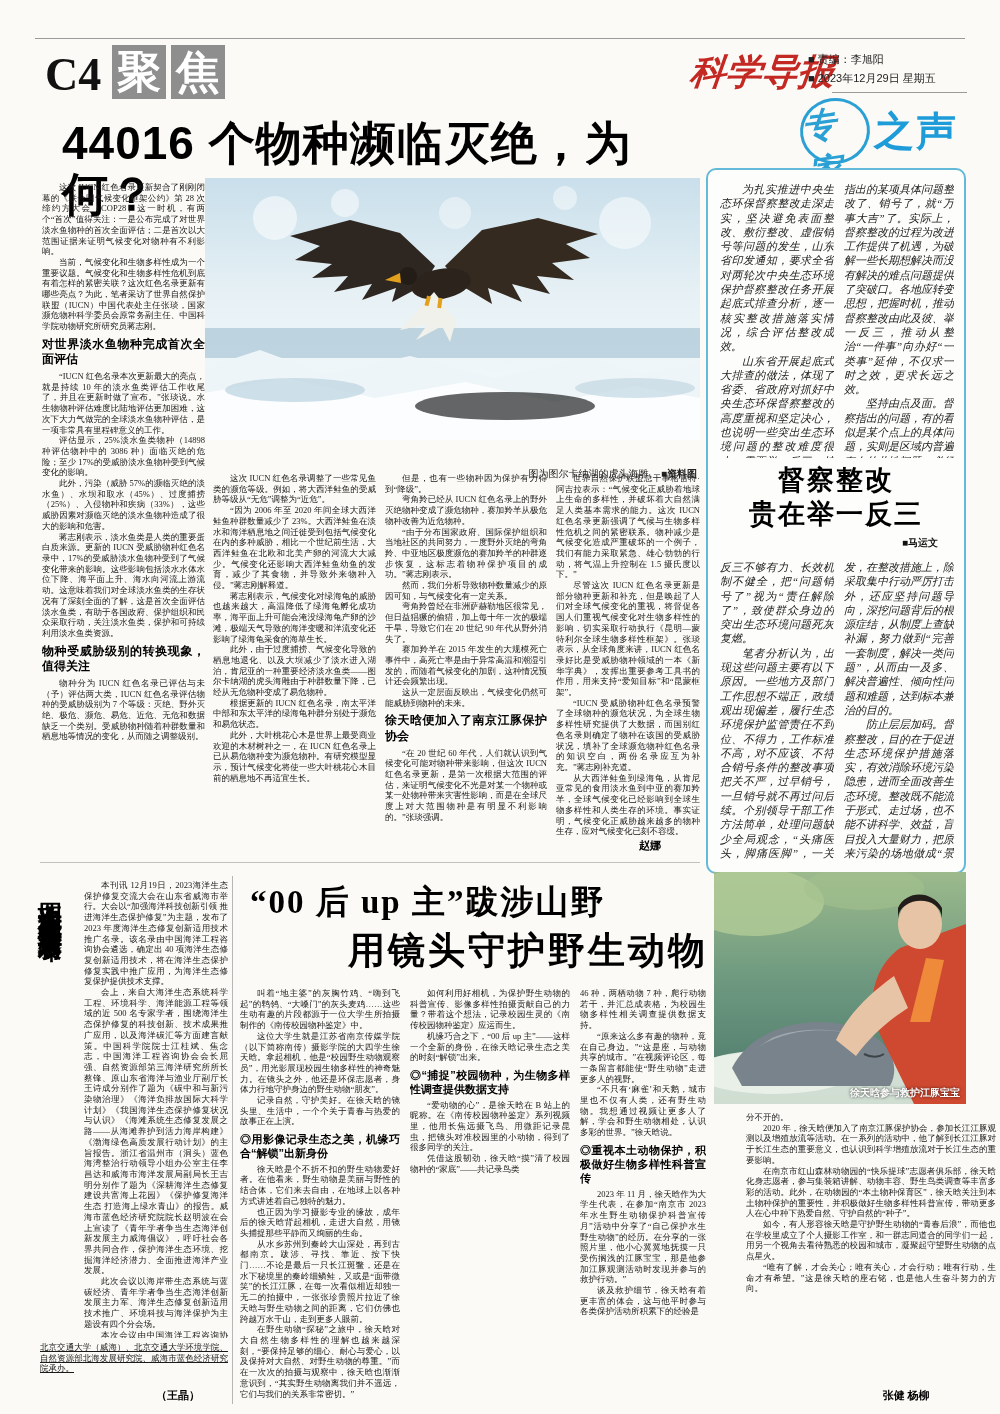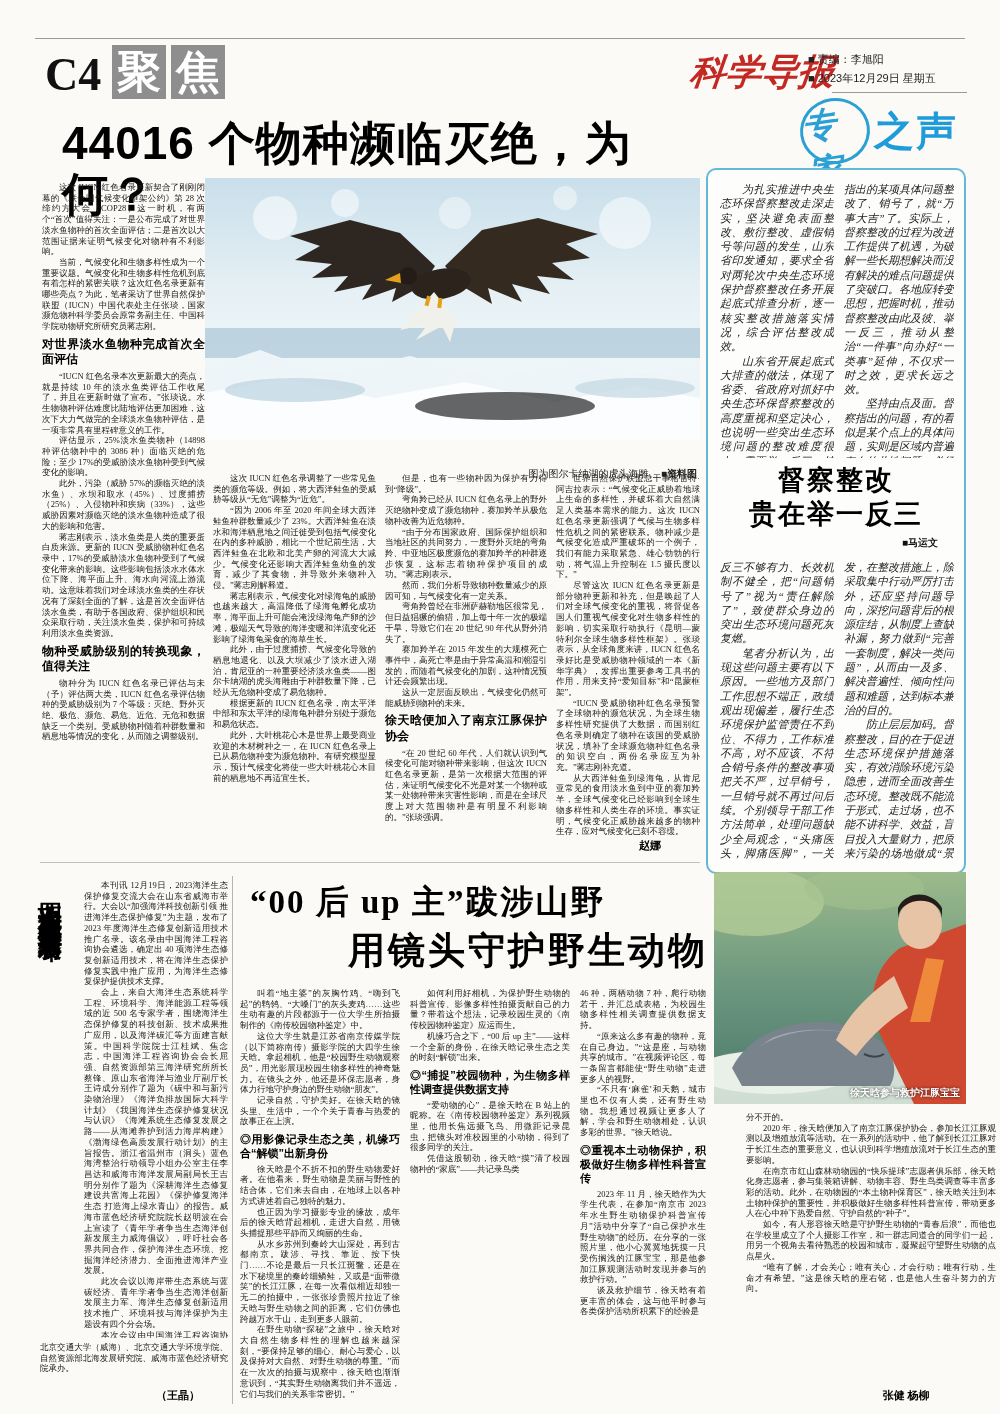--- a/index.html
+++ b/index.html
@@ -172,21 +172,21 @@
   </div>
 
   <div>
     <div class="abs vert-head" style="left:38px;top:884px;height:470px;">四十项海洋生态修复创新适用技术名录发布</div>
     <div class="abs col" style="left:84px;top:880px;width:144px;height:458px;">
         <p class="para">本刊讯  12月19日，2023海洋生态保护修复交流大会在山东省威海市举行。大会以“加强海洋科技创新引领  推进海洋生态保护修复”为主题，发布了 2023 年度海洋生态修复创新适用技术推广名录。该名录由中国海洋工程咨询协会遴选，确定出 40 项海洋生态修复创新适用技术，将在海洋生态保护修复实践中推广应用，为海洋生态修复保护提供技术支撑。</p>
         <p class="para">会上，来自大海洋生态系统科学工程、环境科学、海洋能源工程等领域的近 500 名专家学者，围绕海洋生态保护修复的科技创新、技术成果推广应用，以及海洋碳汇等方面建言献策。中国科学院院士江桂斌、焦念志，中国海洋工程咨询协会会长屈强、自然资源部第三海洋研究所所长蔡锋、原山东省海洋与渔业厅副厅长王诗成分别作了题为《碳中和与新污染物治理》《海洋负排放国际大科学计划》《我国海洋生态保护修复状况与认识》《海滩系统生态修复发展之路——从海滩养护到活力海岸构建》《渤海绿色高质发展行动计划》的主旨报告。浙江省温州市（洞头）蓝色海湾整治行动领导小组办公室主任李昌达和威海市海洋发展局副局长王吉明分别作了题为《深耕海洋生态修复  建设共富海上花园》《保护修复海洋生态  打造海上绿水青山》的报告。威海市蓝色经济研究院院长赵明波在会上宣读了《青年学者争当生态海洋创新发展主力威海倡议》，呼吁社会各界共同合作，保护海洋生态环境、挖掘海洋经济潜力、全面推进海洋产业发展。</p>
         <p class="para">此次会议以海岸带生态系统与蓝碳经济、青年学者争当生态海洋创新发展主力军、海洋生态修复创新适用技术推广、环境科技与海洋保护为主题设有四个分会场。</p>
         <p class="para">本次会议由中国海洋工程咨询协会主办，中国海洋工程咨询协会海洋碳汇分会、威海南海新区管理委员会、</p>
       </div>
-    <div class="abs col" style="left:40px;top:1342px;width:188px;height:44px;">
+    <div class="abs col" style="left:40px;top:1342px;width:188px;height:44px;text-decoration:underline;">
       <p class="para cont">北京交通大学（威海）、北京交通大学环境学院、自然资源部北海发展研究院、威海市蓝色经济研究院承办。</p>
     </div>
     <div class="abs byline" style="left:128px;top:1388px;width:100px;">（王晶）</div>
   </div>
 
   <div class="abs vrule" style="left:232px;top:876px;width:1px;height:528px;"></div>
 
   <div class="up">
     <div class="abs up-headline" style="left:250px;top:886px;width:460px;">“00 后 up 主”跋涉山野</div>
     <div class="abs up-headline2" style="left:250px;top:932px;width:458px;">用镜头守护野生动物</div>

